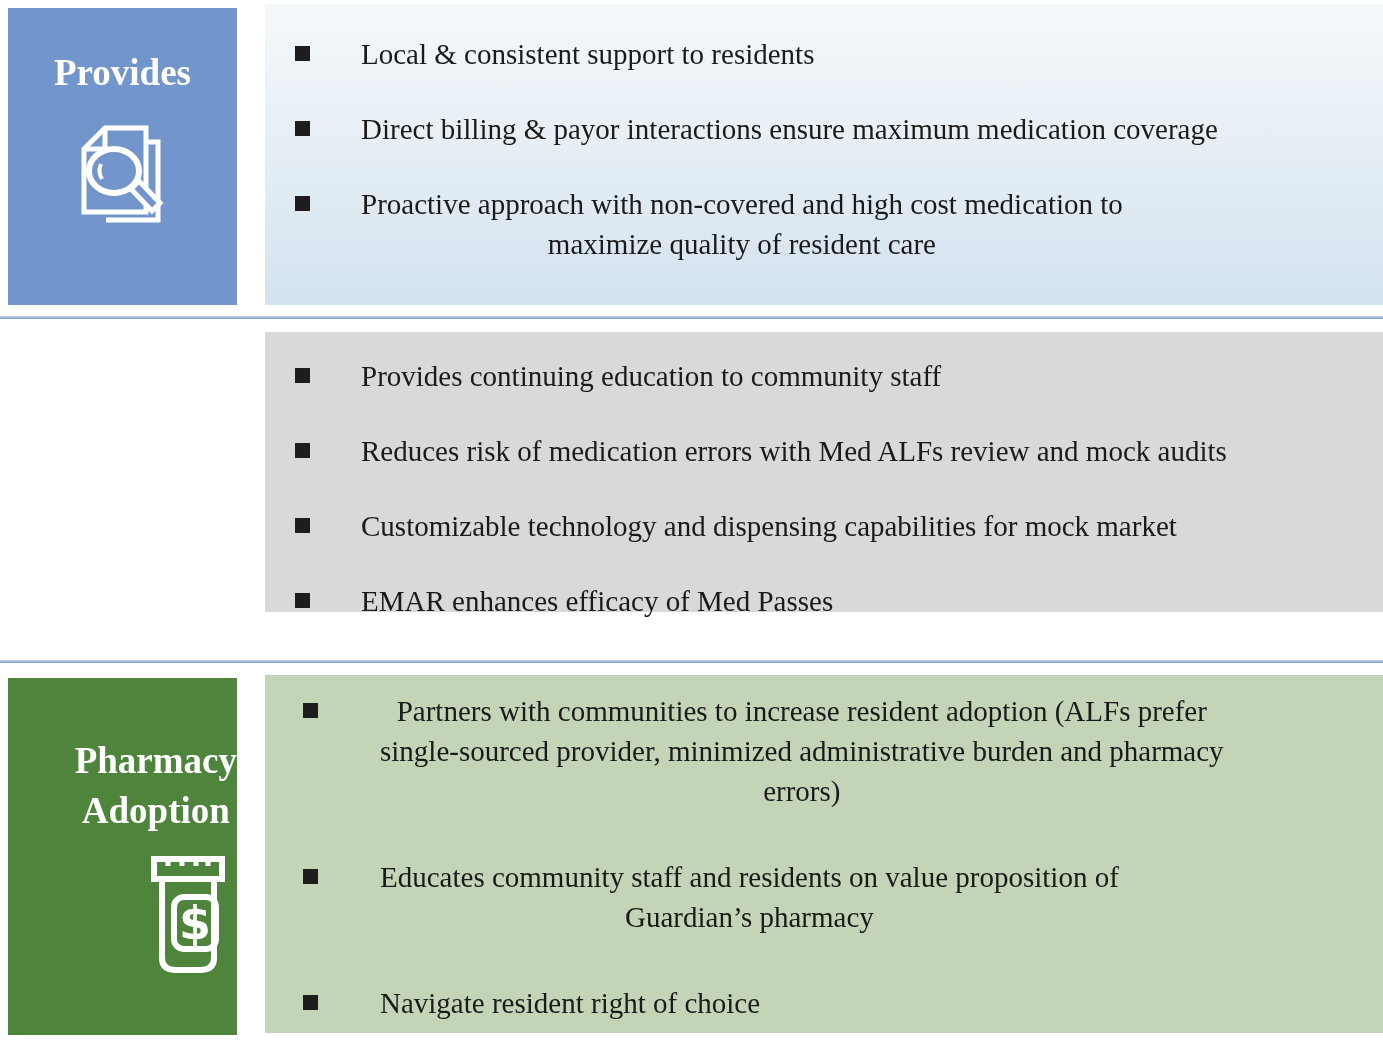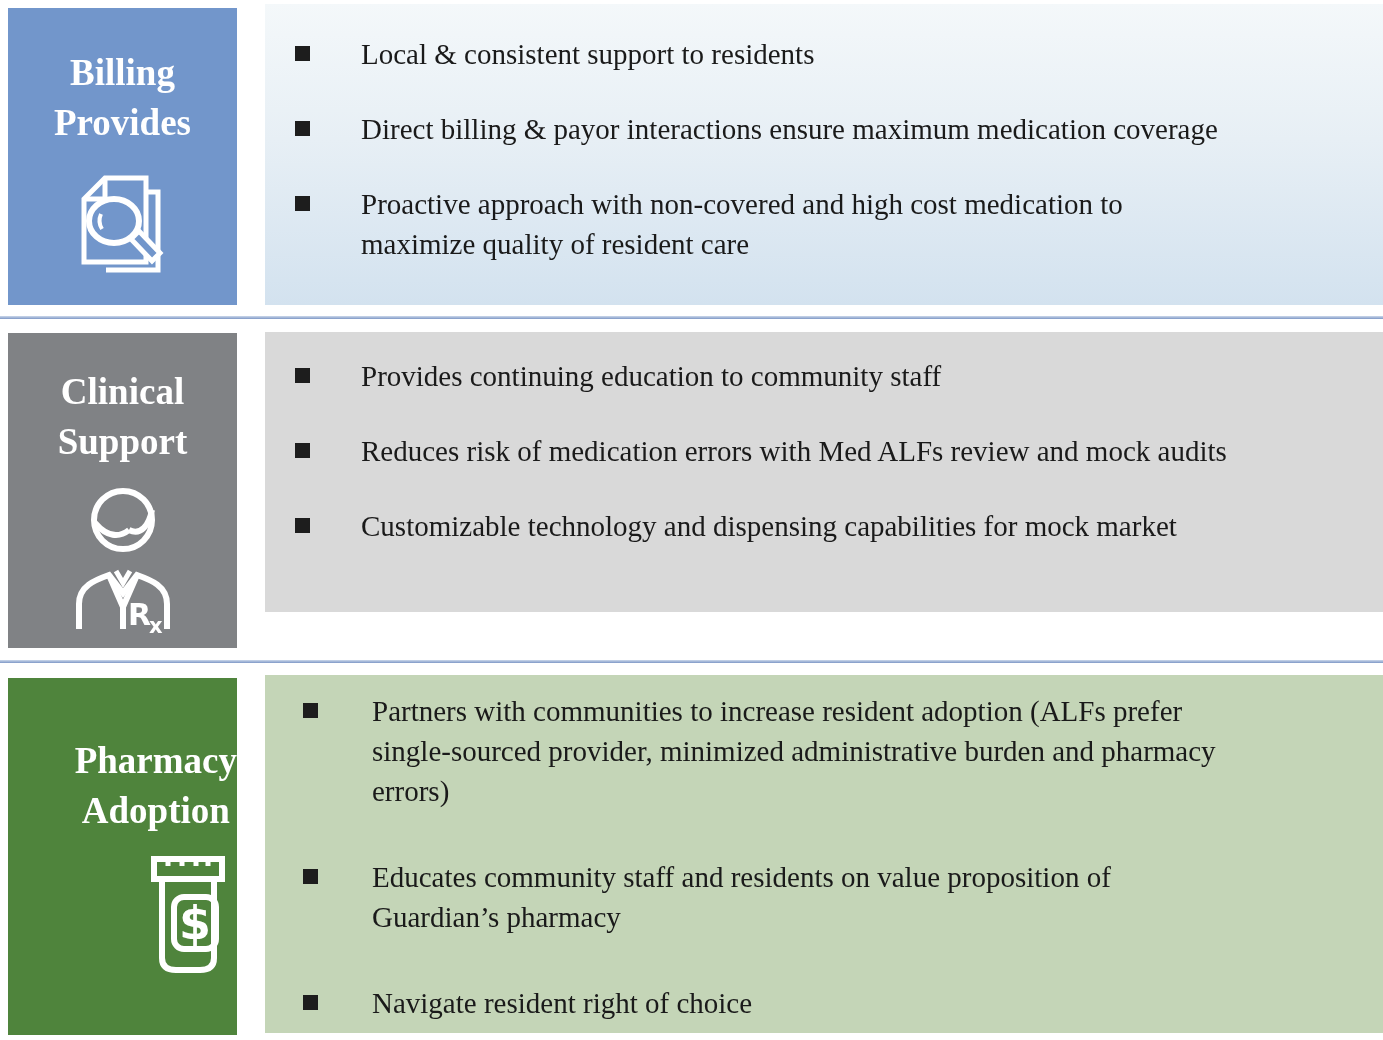--- a/index.html
+++ b/index.html
@@ -45,22 +45,22 @@
     top:332px; height:280px;
     background:#d9d9d9;
     padding-top:24px; padding-left:30px;
   }
   .panel3 {
     top:675px; height:358px;
     background:#c4d5b7;
     padding-top:16px; padding-left:38px;
   }
 
-  .bullet { display:flex; align-items:flex-start; margin-bottom:35px; }
-  .panel3 .bullet { margin-bottom:46px; }
+  .bullet { display:flex; align-items:flex-start; margin-bottom:35px;text-align:center; }
+  .panel3 .bullet { margin-bottom:46px;gap:8px; }
 
   .sq {
     width:15px; height:15px; background:#1d1d1d;
     flex:0 0 auto; margin-top:12px; margin-right:51px;
   }
   .panel3 .sq { margin-right:54px; }
 
   .txt {
     font-size:29px; line-height:40px; color:#1a1a1a;
     white-space:pre-line;
@@ -76,21 +76,20 @@
 
   svg text { font-family:"DejaVu Sans","Liberation Sans",sans-serif; }
 </style>
 </head>
 <body>
 
 <div class="page">
 
   <div class="box box1">
     <div class="box-title">
-      <div>Billing</div>
       <div>Provides</div>
     </div>
     <svg class="box-icon" width="110" height="114" viewBox="0 0 110 114">
       <g stroke="#ffffff" fill="none">
         <path d="M34 26 H90 V104 H38" stroke-width="5"></path>
         <path d="M16 33 L37 12 H78 V96 H16 Z" fill="#7296cb" stroke-width="5"></path>
         <path d="M16 33 H37 V12" stroke-width="5"></path>
         <ellipse cx="46" cy="55" rx="25" ry="22" fill="#7296cb" stroke-width="6"></ellipse>
         <path d="M33 48 a16 16 0 0 0 1 15" stroke-width="4"></path>
         <path d="M63 73 L84 95 L92 87 L71 65 Z" fill="#7296cb" stroke-width="5"></path>
@@ -109,52 +108,37 @@
     </div>
     <div class="bullet">
       <span class="sq"></span>
       <span class="txt">Proactive approach with non-covered and high cost medication to
 maximize quality of resident care</span>
     </div>
   </div>
 
   <div class="divider divider1"></div>
 
-  <div class="box box2">
-    <div class="box-title">
-      <div>Clinical</div>
-      <div>Support</div>
-    </div>
-    <svg class="box-icon" width="114" height="156" viewBox="0 0 114 156">
-      <g stroke="#ffffff" fill="none" stroke-width="6">
-        <circle cx="57" cy="41" r="29"></circle>
-        <path d="M29 44 C41 58 53 59 63 51"></path>
-        <path d="M63 51 C75 57 83 46 86 31"></path>
-        <path d="M13 150 V125 C13 107 29 101 43 96 L57 114 L71 96 C85 101 101 107 101 125 V150"></path>
-        <path d="M43 96 L57 128 L71 96"></path>
-        <path d="M50 92 L57 104 L64 92" stroke-width="5"></path>
-        <path d="M57 128 V150"></path>
-      </g>
-      <text x="62" y="146" font-size="30" font-weight="bold" fill="#ffffff">R</text>
-      <text x="83" y="154" font-size="21" font-weight="bold" fill="#ffffff">x</text>
-    </svg>
-  </div>
 
   <div class="panel panel2">
     <div class="bullet">
       <span class="sq"></span>
       <span class="txt">Provides continuing education to community staff</span>
     </div>
     <div class="bullet">
       <span class="sq"></span>
       <span class="txt">Reduces risk of medication errors with Med ALFs review and mock audits</span>
     </div>
     <div class="bullet">
       <span class="sq"></span>
       <span class="txt">Customizable technology and dispensing capabilities for mock market</span>
+    </div>
+    <div class="bullet">
+      <span class="sq"></span>
+      <span class="txt">EMAR enhances efficacy of Med Passes</span>
     </div>
   </div>
 
   <div class="divider divider2"></div>
 
   <div class="box box3">
     <div class="box-title">
       <div>Pharmacy</div>
       <div>Adoption</div>
     </div>

